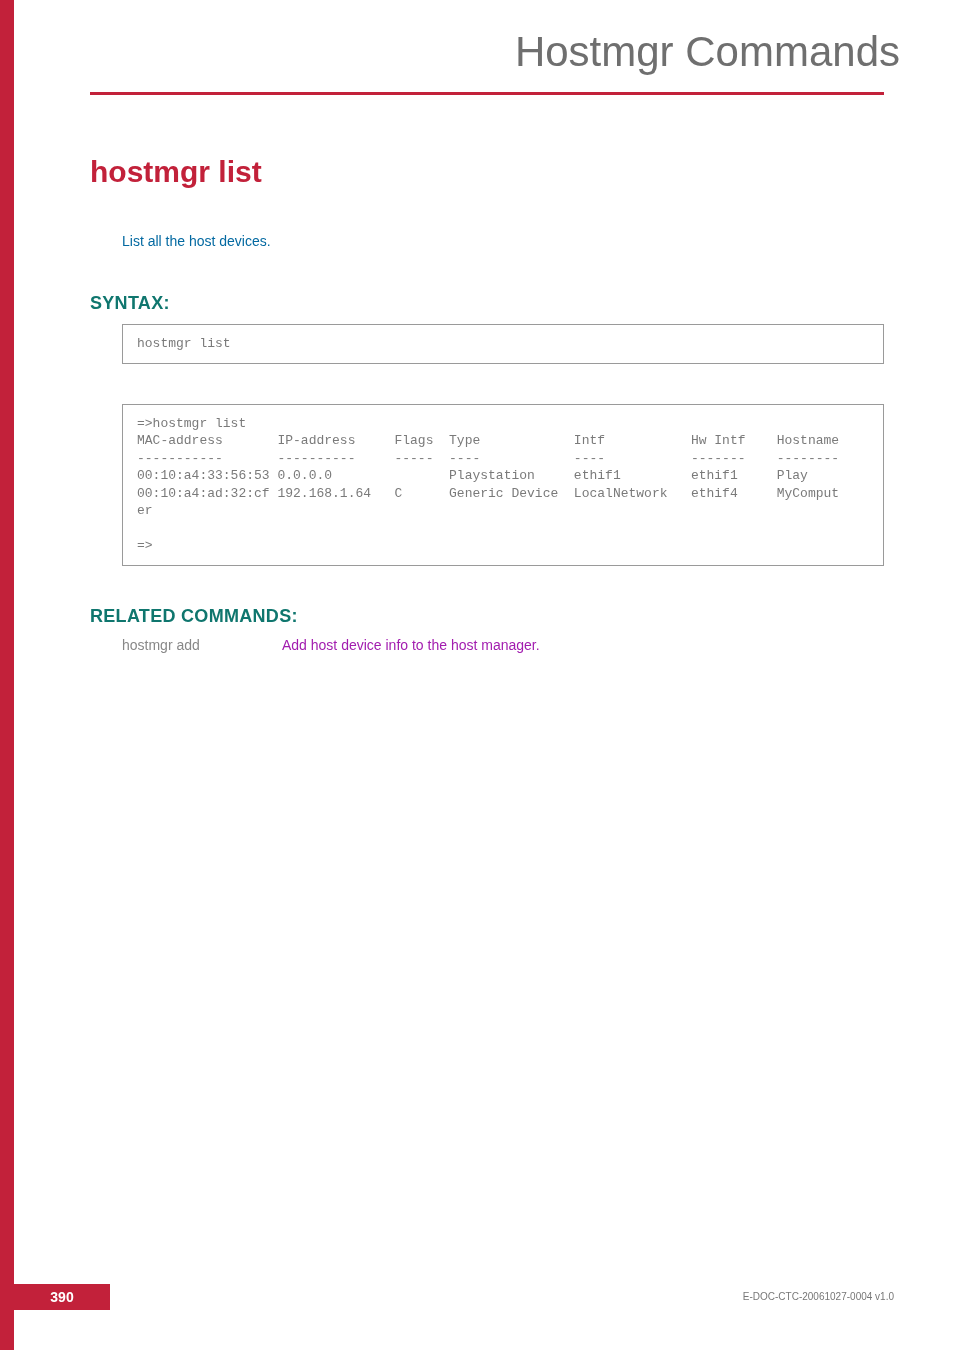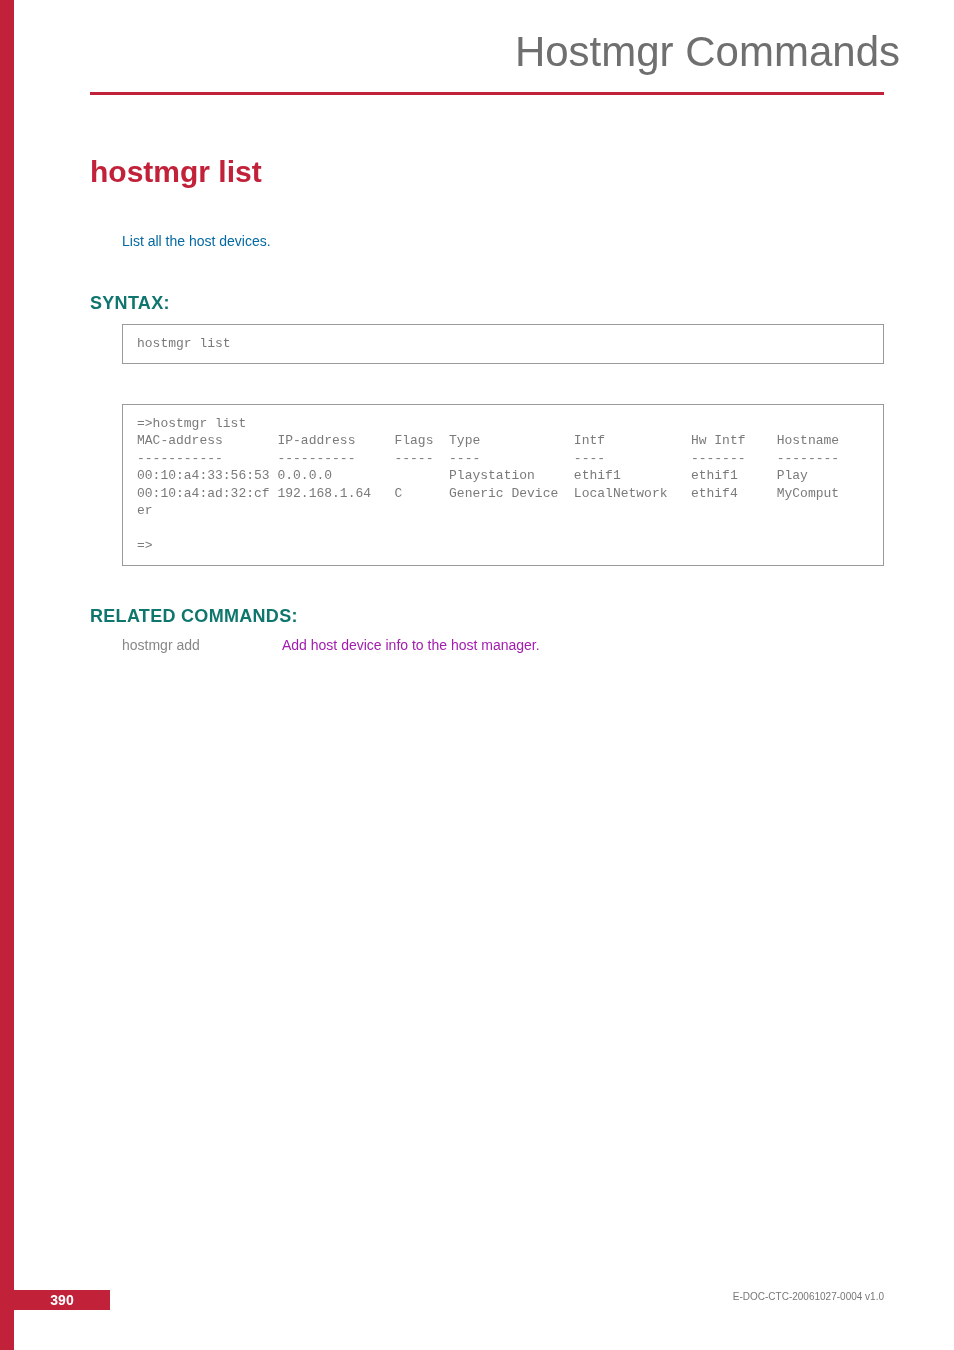--- a/index.html
+++ b/index.html
@@ -12,22 +12,22 @@
   .content { position: absolute; left: 90px; right: 70px; top: 155px; }
   .h1 { font-family: "Arial Narrow", Arial, sans-serif; font-stretch: condensed; font-weight: 700; font-size: 30px; color: #c2213a; margin-bottom: 44px; }
   .intro { margin-left: 32px; font-size: 14px; color: #0369a1; margin-bottom: 44px; }
   .h2 { font-family: "Arial Narrow", Arial, sans-serif; font-stretch: condensed; font-weight: 700; font-size: 18px; color: #0f766e; letter-spacing: 0.3px; margin-bottom: 10px; }
   .box { border: 1px solid #9a9a9a; margin-left: 32px; padding: 10px 14px; font-family: "Courier New", monospace; font-size: 13px; color: #7a7a7a; white-space: pre; overflow: hidden; line-height: 1.35; margin-bottom: 40px; }
   .related { margin-left: 32px; }
   .related-row { display: flex; margin-bottom: 6px; font-size: 14px; }
   .related-cmd { width: 160px; color: #888; }
   .related-desc { color: #a21caf; }
   .footer { position: absolute; bottom: 40px; left: 0; right: 0; }
-  .page-badge { position: absolute; left: 14px; bottom: 0; width: 96px; height: 20px; background: #c2213a; color: #fff; font-weight: 700; font-size: 14px; display: flex; align-items: center; justify-content: center; }
-  .doc-id { position: absolute; right: 70px; bottom: 8px; font-size: 10px; color: #777; margin-left: 24px; }
+  .page-badge { position: absolute; left: 14px; bottom: 0; width: 96px; height: 26px; background: #c2213a; color: #fff; font-weight: 700; font-size: 14px; display: flex; align-items: center; justify-content: center; }
+  .doc-id { position: absolute; right: 60px; bottom: 8px; font-size: 10px; color: #777; margin-left: 24px; }
 </style>
 </head>
 <body>
 
 <div class="page">
   <div class="side-stripe"></div>
 
   <div class="header">
     <div class="subtitle">Hostmgr Commands</div>
   </div>

